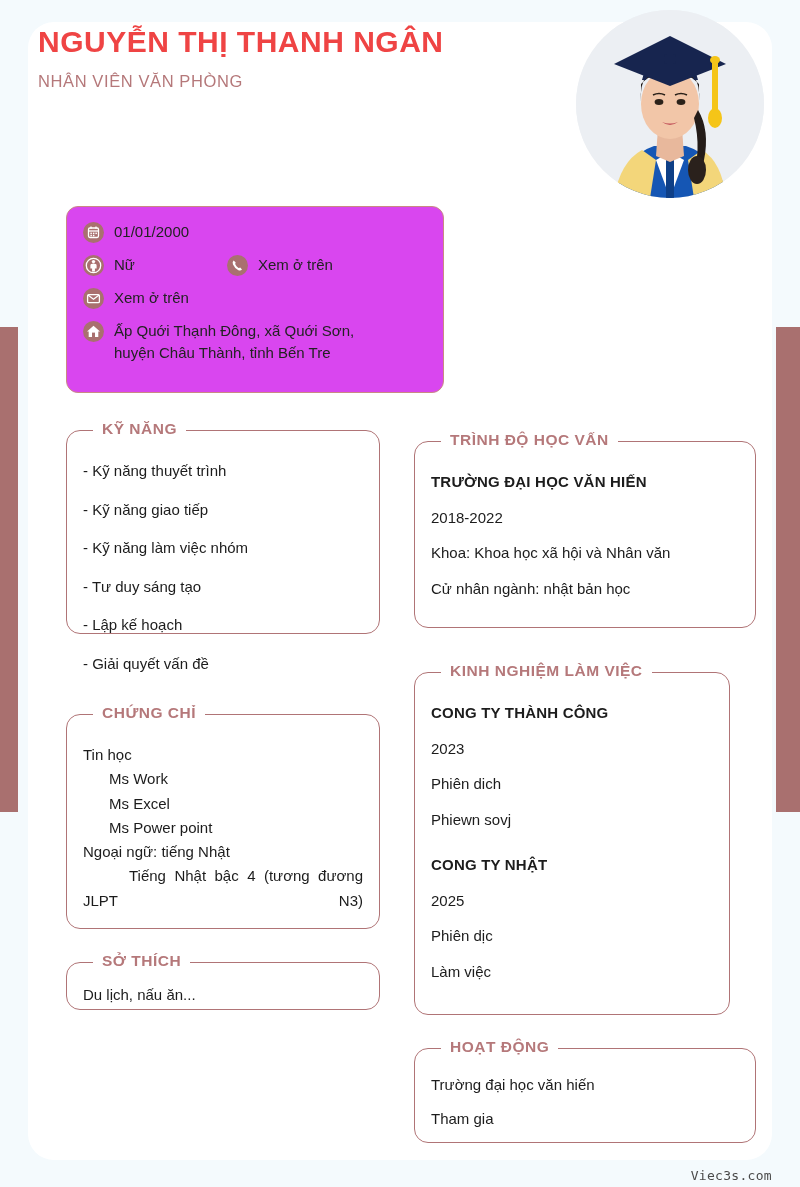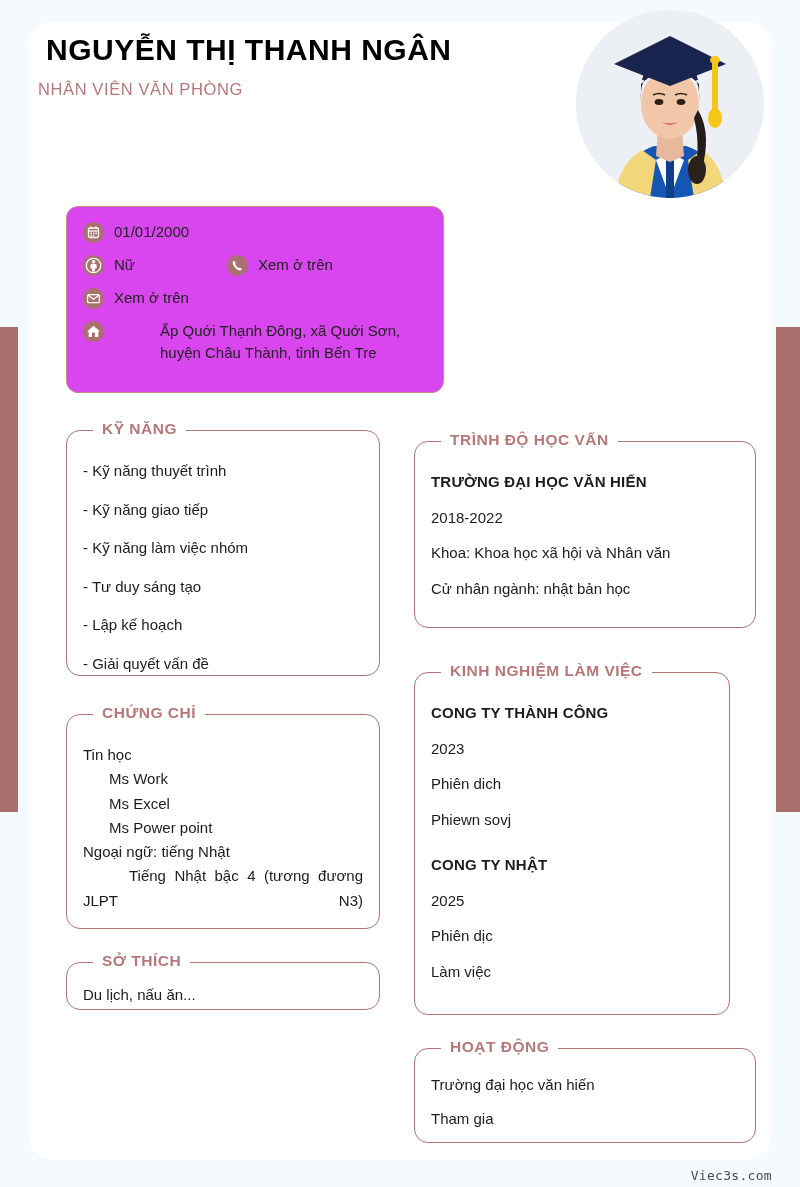--- a/index.html
+++ b/index.html
@@ -39,26 +39,26 @@
   }
 
   
   .header {
     position: absolute;
     left: 38px;
     top: 22px;
     width: 670px;
   }
   .name {
-    color: #000000;
+    color: #ef4444;
     font-size: 30px;
     font-weight: bold;
     letter-spacing: 0.5px;
     line-height: 1.32;
-    margin: 8px;
+    margin: 0;
     width: 430px;
   }
   .job-title {
     color: #b5787a;
     font-size: 16.5px;
     letter-spacing: 0.6px;
     margin: 10px 0 0 0;
   }
 
   
@@ -84,21 +84,21 @@
     background: #d946ef;
     border: 1.6px solid #c98a83;
     border-radius: 12px;
     padding: 14px 16px 16px 16px;
   }
   .contact-row {
     display: flex;
     align-items: flex-start;
     margin-bottom: 11px;
   }
-  .contact-row:last-child { margin-bottom: 12px; gap: 46px; }
+  .contact-row:last-child { margin-bottom: 12px; }
   .contact-cell {
     display: flex;
     align-items: flex-start;
   }
   .contact-cell.first { width: 144px; flex: none; }
   .ci {
     width: 21px;
     height: 21px;
     border-radius: 50%;
     background: #a9706f;
@@ -136,21 +136,21 @@
   .panel-body {
     padding: 30px 16px 14px 16px;
     font-size: 15px;
     color: #1c1c1c;
   }
   .panel-body p { margin: 0 0 16px 0; line-height: 1.3; }
   .panel-body p:last-child { margin-bottom: 0; }
   .entry-title { font-weight: bold; letter-spacing: 0.2px; }
 
   
-  #panel-skills     { left: 66px;  top: 430px;  width: 314px; height: 246px; }
+  #panel-skills     { left: 66px;  top: 430px;  width: 314px; height: 204px; }
   #panel-certs      { left: 66px;  top: 714px;  width: 314px; height: 215px; }
   #panel-hobbies    { left: 66px;  top: 962px;  width: 314px; height: 48px;  }
   #panel-education  { left: 414px; top: 441px;  width: 342px; height: 187px; }
   #panel-experience { left: 414px; top: 672px;  width: 316px; height: 343px; }
   #panel-activities { left: 414px; top: 1048px; width: 342px; height: 95px;  }
 
   
   .skills-list p { margin-bottom: 19px; }
 
   

